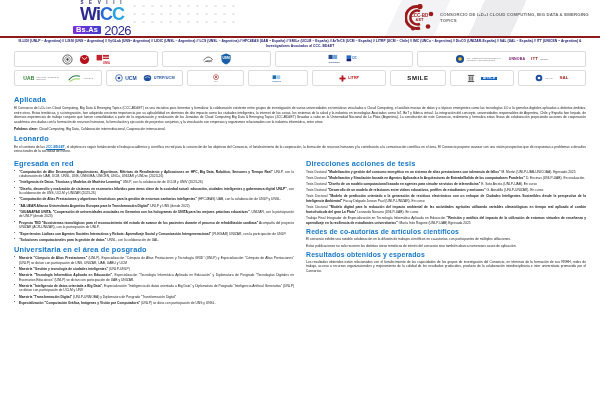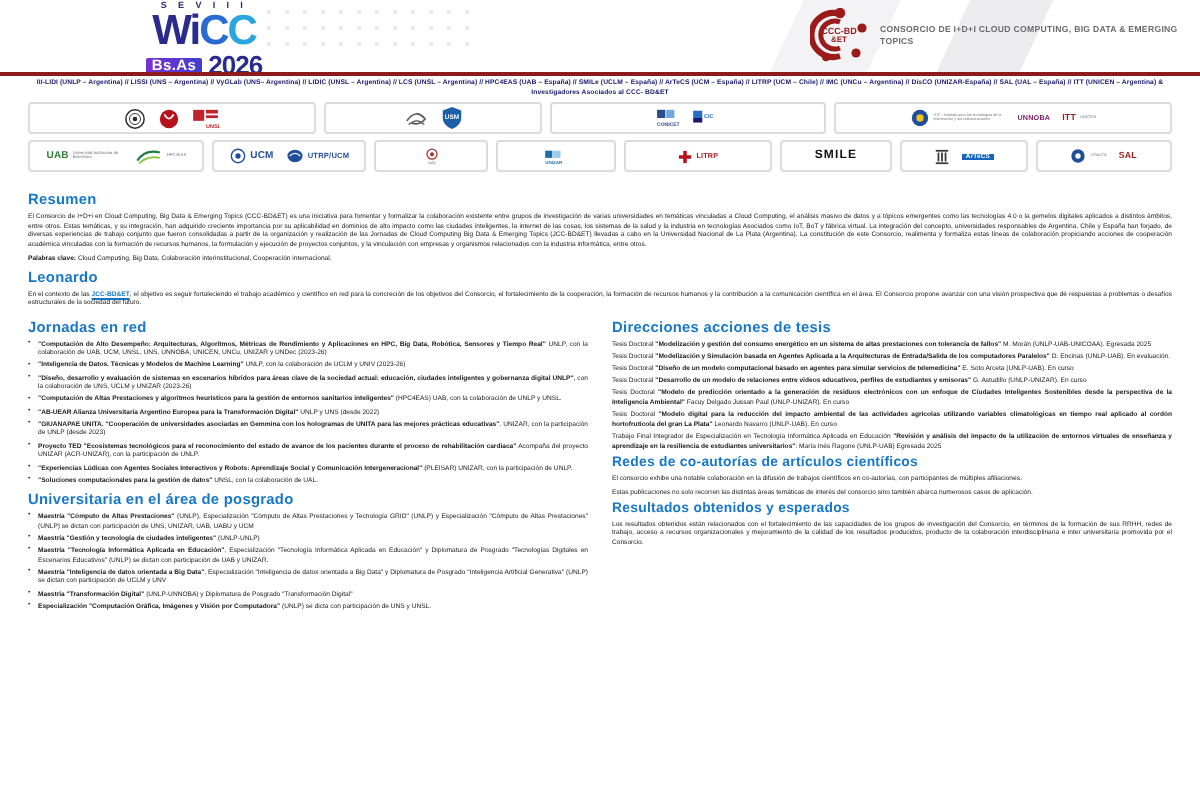--- a/index.html
+++ b/index.html
@@ -34,35 +34,35 @@
   }
   .wicc{
     position:absolute;left:47px;top:1px;width:110px;text-align:center;
     line-height:1;
   }
   .wicc-top{
     font-size:4.5px;letter-spacing:2.2px;color:#2a2a6e;font-weight:bold;
     margin-bottom:0px;
   }
   .wicc-main{
-    font-size:21px;font-weight:bold;letter-spacing:-1px;line-height:0.95;
+    font-size:18px;font-weight:bold;letter-spacing:-1px;line-height:0.95;
   }
   .wicc-w{color:#2b2b8f;}
   .wicc-i{color:#2b2b8f;}
   .wicc-c{color:#2a6ad4;}
   .wicc-c2{color:#2aa5e0;}
   .wicc-bot{
     display:flex;align-items:center;justify-content:center;gap:3px;margin-top:1px;text-align:center;
   }
   .wicc-bsas{
     background:linear-gradient(90deg,#7b2fd4,#3f3fd0);
     color:#fff;font-size:7.5px;font-weight:bold;padding:0 3px;border-radius:1px;
     letter-spacing:.2px;
   }
-  .wicc-year{font-size:13px;font-weight:bold;color:#2b2b8f;letter-spacing:-.5px;}
+  .wicc-year{font-size:13px;font-weight:normal;color:#2b2b8f;letter-spacing:-.5px;}
 
   .cccbd-logo{
     position:absolute;left:405px;top:4px;display:flex;align-items:center;gap:5px;
   }
   .cccbd-mark{width:30px;height:27px;flex:0 0 auto;}
   .cccbd-text{
     font-size:4.3px;line-height:1.28;color:#6b6b6b;font-weight:bold;
     letter-spacing:.15px;text-transform:uppercase;
   }
   .hdr-rule{height:1.6px;background:#8d1b1b;width:600px;}
@@ -322,32 +322,32 @@
         </div>
         <div class="logo-item">
           <span class="lg-txt" style="color:#9b1b1b;font-size:4.4px;">SAL</span>
         </div>
       </div>
     </div>
   </div>
 
   <div class="content">
 
-    <div class="sec-h">Resumen</div>
+    <div class="sec-h">Aplicada</div>
     <p class="body">El Consorcio de I+D+i en Cloud Computing, Big Data &amp; Emerging Topics (CCC-BD&amp;ET) es una iniciativa para fomentar y formalizar la colaboración existente entre grupos de investigación de varias universidades en temáticas vinculadas a Cloud Computing, el análisis masivo de datos y a tópicos emergentes como las tecnologías 4.0 o la gemelos digitales aplicados a distintos ámbitos, entre otros. Estas temáticas, y su integración, han adquirido creciente importancia por su aplicabilidad en dominios de alto impacto como las ciudades inteligentes, la internet de las cosas, los sistemas de la salud y la industria en tecnologías Asociados como IoT, BoT y fábrica virtual. La integración del concepto, universidades responsables de Argentina, Chile y España han forjado, de diversas experiencias de trabajo conjunto que fueron consolidadas a partir de la organización y realización de las Jornadas de Cloud Computing Big Data &amp; Emerging Topics (JCC-BD&amp;ET) llevadas a cabo en la Universidad Nacional de La Plata (Argentina). La constitución de este Consorcio, realimenta y formaliza estas líneas de colaboración propiciando acciones de cooperación académica vinculadas con la formación de recursos humanos, la formulación y ejecución de proyectos conjuntos, y la vinculación con empresas y organismos relacionados con la industria informática, entre otros.</p>
     <p class="body"><span class="kw">Palabras clave:</span> <span>Cloud Computing, Big Data, Colaboración interinstitucional, Cooperación internacional.</span></p>
 
     <div class="sec-h">Leonardo</div>
     <p class="body"><span>En el contexto de las </span><a class="lnk" href="#">JCC-BD&amp;ET</a><span>, el objetivo es seguir fortaleciendo el trabajo académico y científico en red para la concreción de los objetivos del Consorcio, el fortalecimiento de la cooperación, la formación de recursos humanos y la contribución a la comunicación científica en el área. El Consorcio propone avanzar con una visión prospectiva que dé respuestas a problemas o desafíos estructurales de la sociedad del futuro.</span></p>
 
     <div class="cols">
 
       <div class="col">
 
-        <div class="sec-h">Jornadas en red</div>
+        <div class="sec-h">Egresada en red</div>
         <ul class="items">
           <li><span class="it-title">"Computación de Alto Desempeño: Arquitecturas, Algoritmos, Métricas de Rendimiento y Aplicaciones en HPC, Big Data, Robótica, Sensores y Tiempo Real"</span><span> UNLP, con la colaboración de UAB, UCM, UNSL, UNS, UNNOBA, UNICEN, UNCu, UNIZAR y UNDec (2023-26)</span></li>
           <li><span class="it-title">"Inteligencia de Datos. Técnicas y Modelos de Machine Learning"</span><span> UNLP, con la colaboración de UCLM y UNIV (2023-26)</span></li>
           <li><span class="it-title">"Diseño, desarrollo y evaluación de sistemas en escenarios híbridos para áreas clave de la sociedad actual: educación, ciudades inteligentes y gobernanza digital UNLP"</span><span>, con la colaboración de UNS, UCLM y UNIZAR (2023-26)</span></li>
           <li><span class="it-title">"Computación de Altas Prestaciones y algoritmos heurísticos para la gestión de entornos sanitarios inteligentes"</span><span> (HPC4EAS) UAB, con la colaboración de UNLP y UNSL.</span></li>
           <li><span class="it-title">"AB-UEAR Alianza Universitaria Argentino Europea para la Transformación Digital"</span><span> UNLP y UNS (desde 2022)</span></li>
           <li><span class="it-title">"GIUANAPAE UNITA. "Cooperación de universidades asociadas en Gemmina con los hologramas de UNITA para las mejores prácticas educativas"</span><span>. UNIZAR, con la participación de UNLP (desde 2023)</span></li>
           <li><span class="it-title">Proyecto TED "Ecosistemas tecnológicos para el reconocimiento del estado de avance de los pacientes durante el proceso de rehabilitación cardiaca"</span><span> Acompaña del proyecto UNIZAR (ACR-UNIZAR), con la participación de UNLP.</span></li>
           <li><span class="it-title">"Experiencias Lúdicas con Agentes Sociales Interactivos y Robots: Aprendizaje Social y Comunicación Intergeneracional"</span><span> (PLEISAR) UNIZAR, con la participación de UNLP.</span></li>
           <li><span class="it-title">"Soluciones computacionales para la gestión de datos"</span><span> UNSL, con la colaboración de UAL.</span></li>

